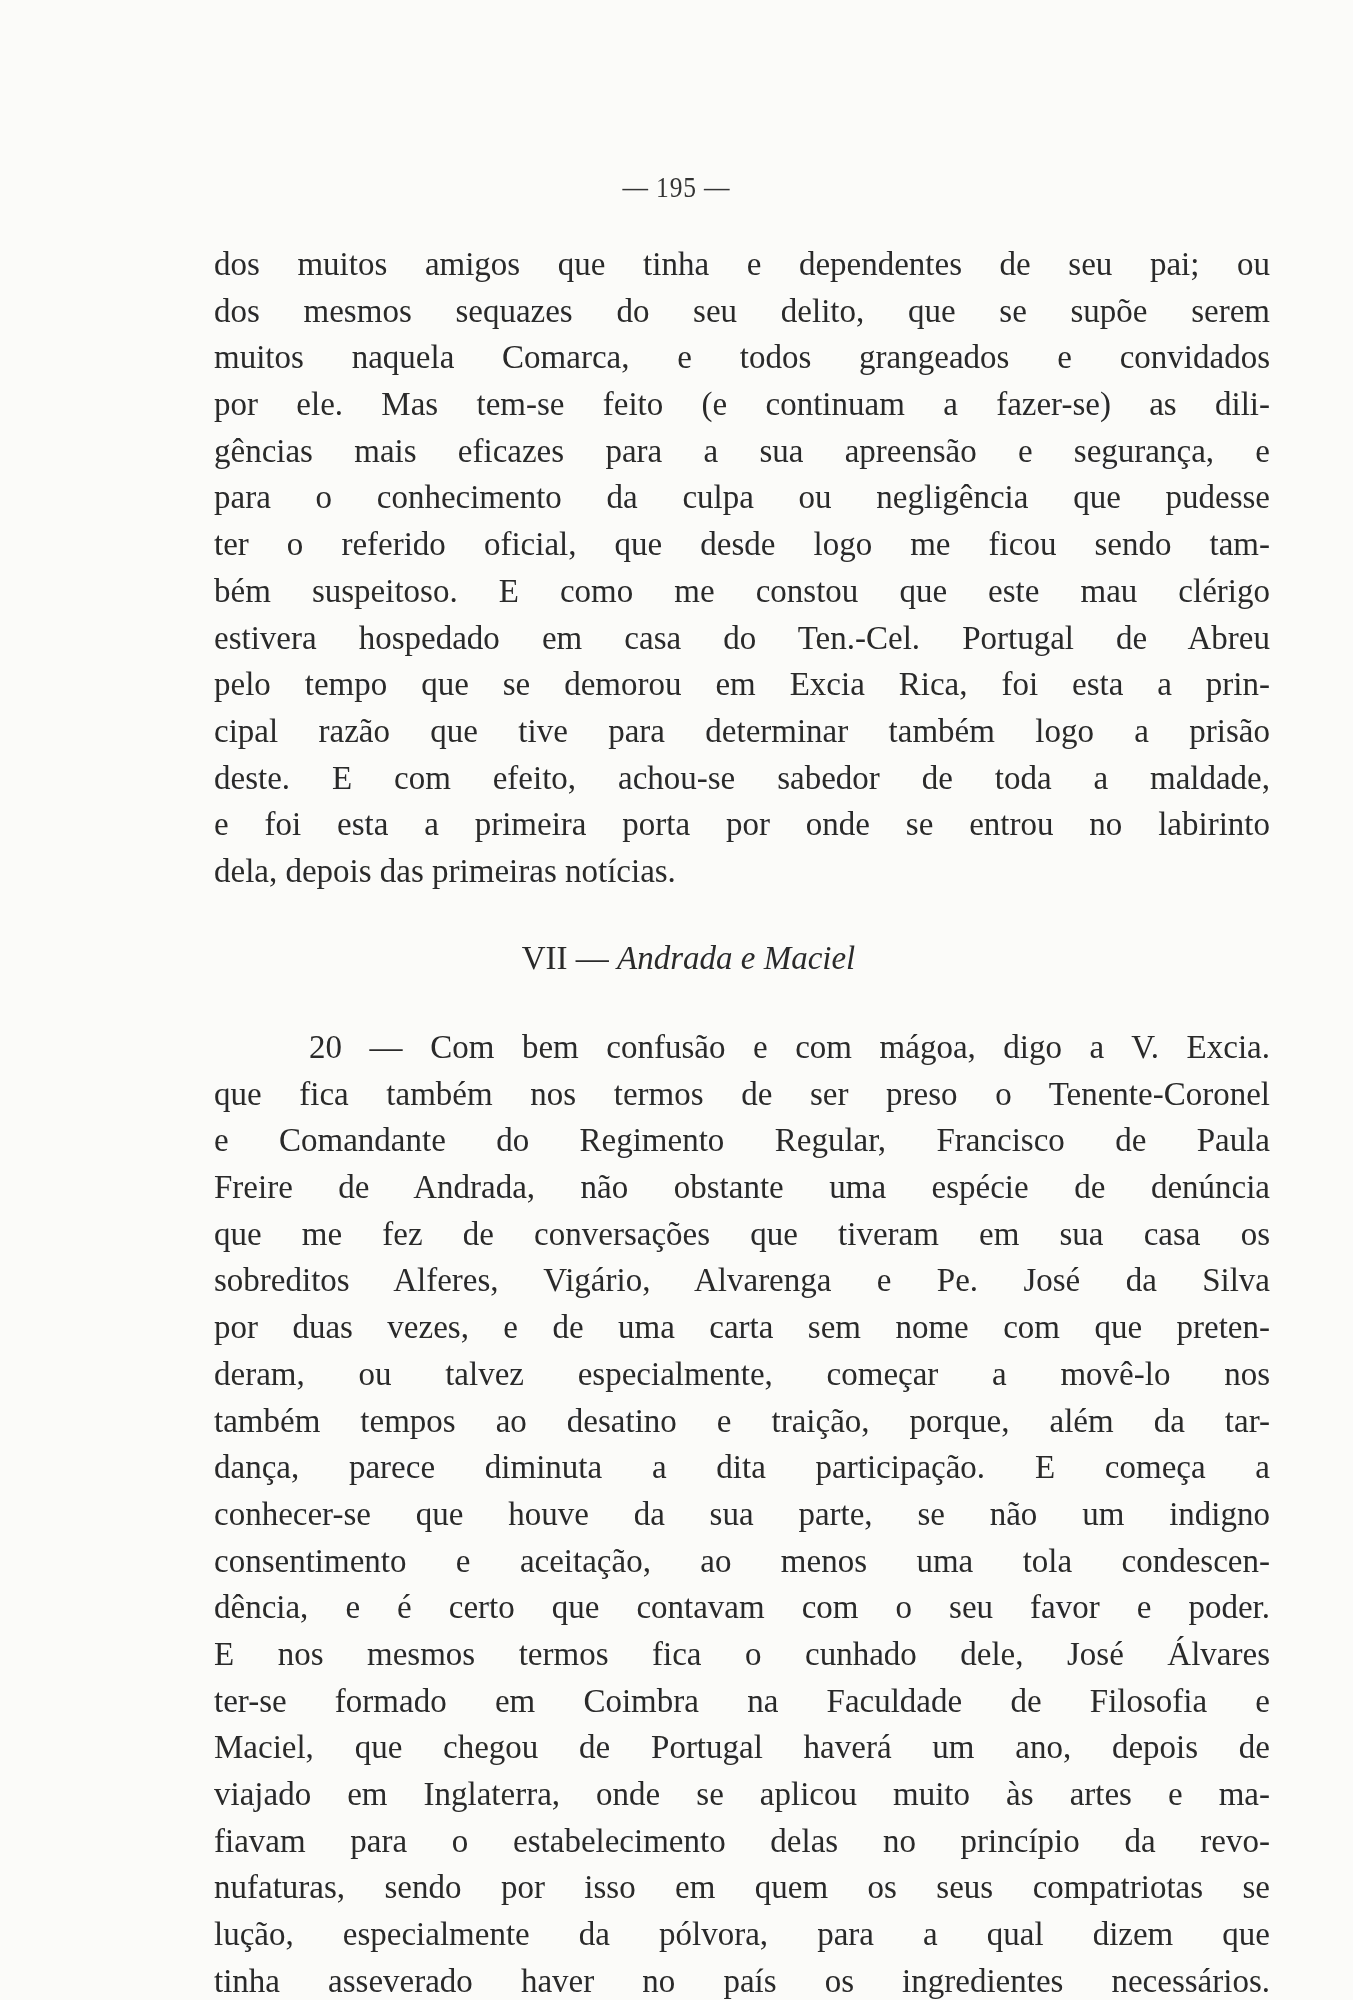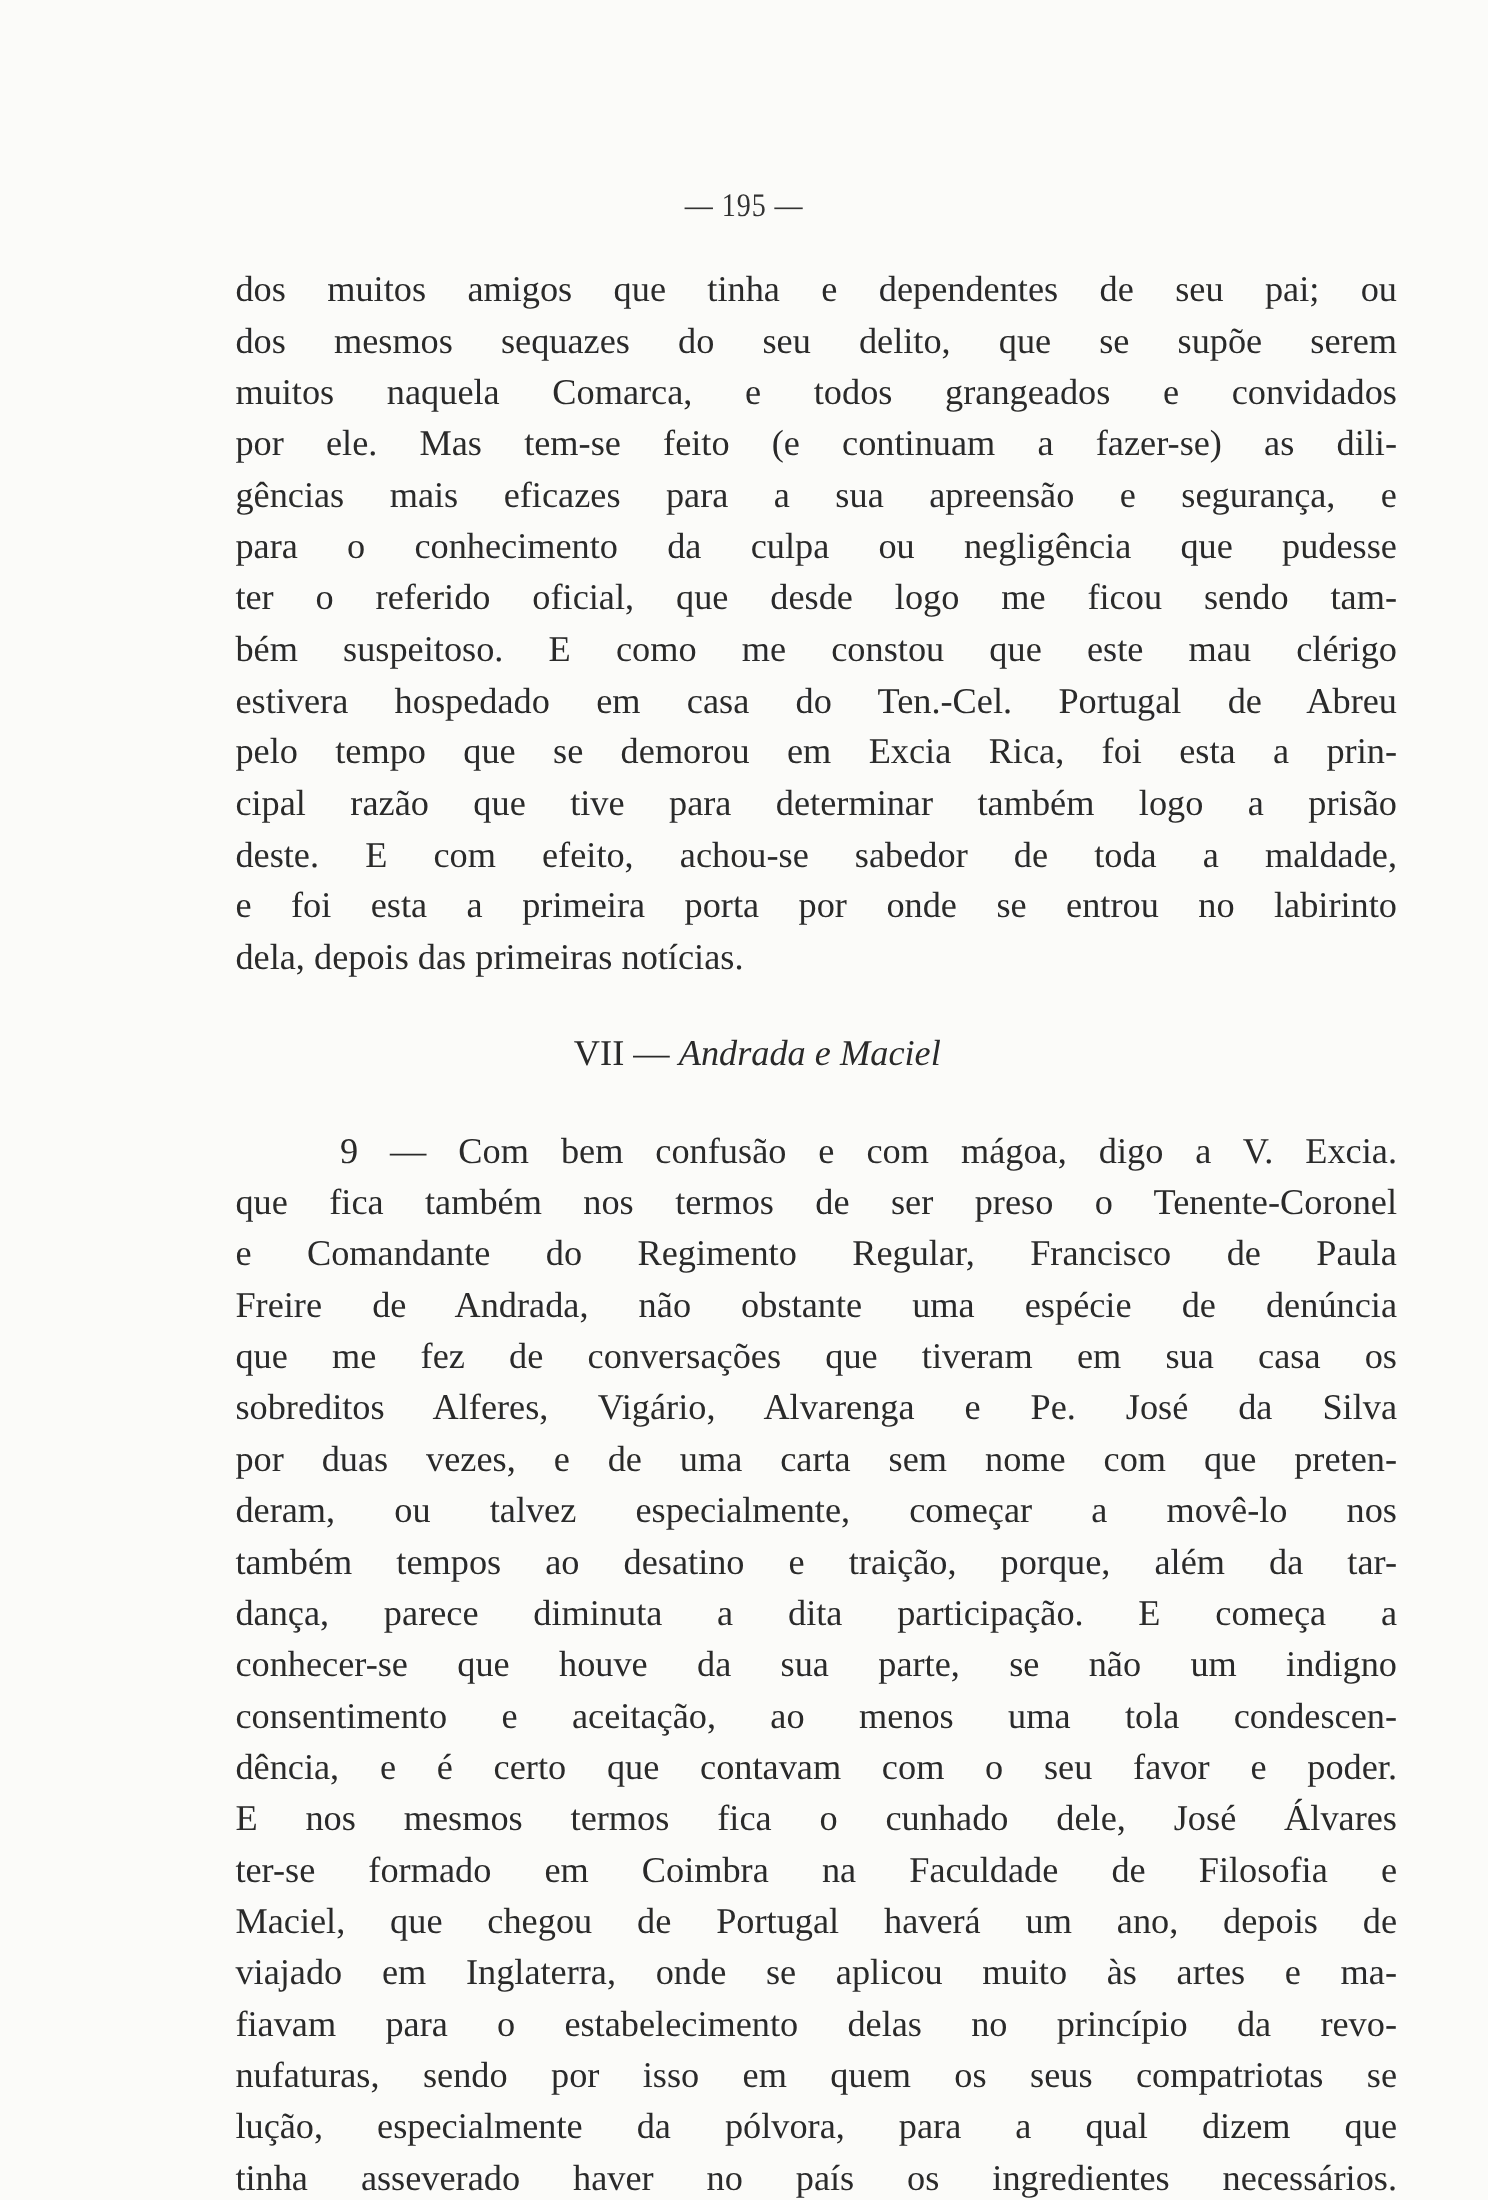--- a/index.html
+++ b/index.html
@@ -55,21 +55,21 @@
   <span class="line">e foi esta a primeira porta por onde se entrou no labirinto</span>
   <span class="line last">dela, depois das primeiras notícias.</span>
 </div>
 
 <div class="heading">
   <span>VII —</span>
   <span class="em">Andrada e Maciel</span>
 </div>
 
 <div class="text-block" id="para2">
-  <span class="line indent">9 — Com bem confusão e com mágoa, digo a V. Excia.</span>
+  <span class="line indent">20 — Com bem confusão e com mágoa, digo a V. Excia.</span>
   <span class="line">que fica também nos termos de ser preso o Tenente-Coronel</span>
   <span class="line">e Comandante do Regimento Regular, Francisco de Paula</span>
   <span class="line">Freire de Andrada, não obstante uma espécie de denúncia</span>
   <span class="line">que me fez de conversações que tiveram em sua casa os</span>
   <span class="line">sobreditos Alferes, Vigário, Alvarenga e Pe. José da Silva</span>
   <span class="line">por duas vezes, e de uma carta sem nome com que preten-</span>
   <span class="line">deram, ou talvez especialmente, começar a movê-lo nos</span>
   <span class="line">também tempos ao desatino e traição, porque, além da tar-</span>
   <span class="line">dança, parece diminuta a dita participação. E começa a</span>
   <span class="line">conhecer-se que houve da sua parte, se não um indigno</span>

